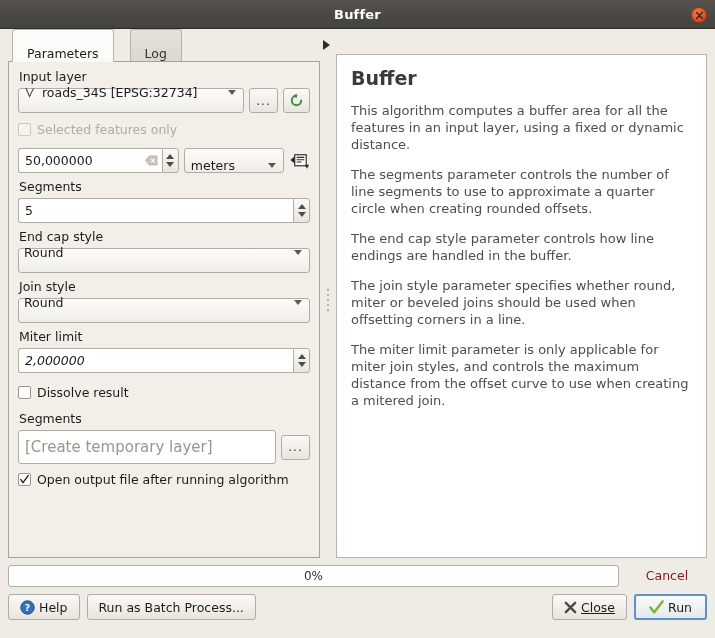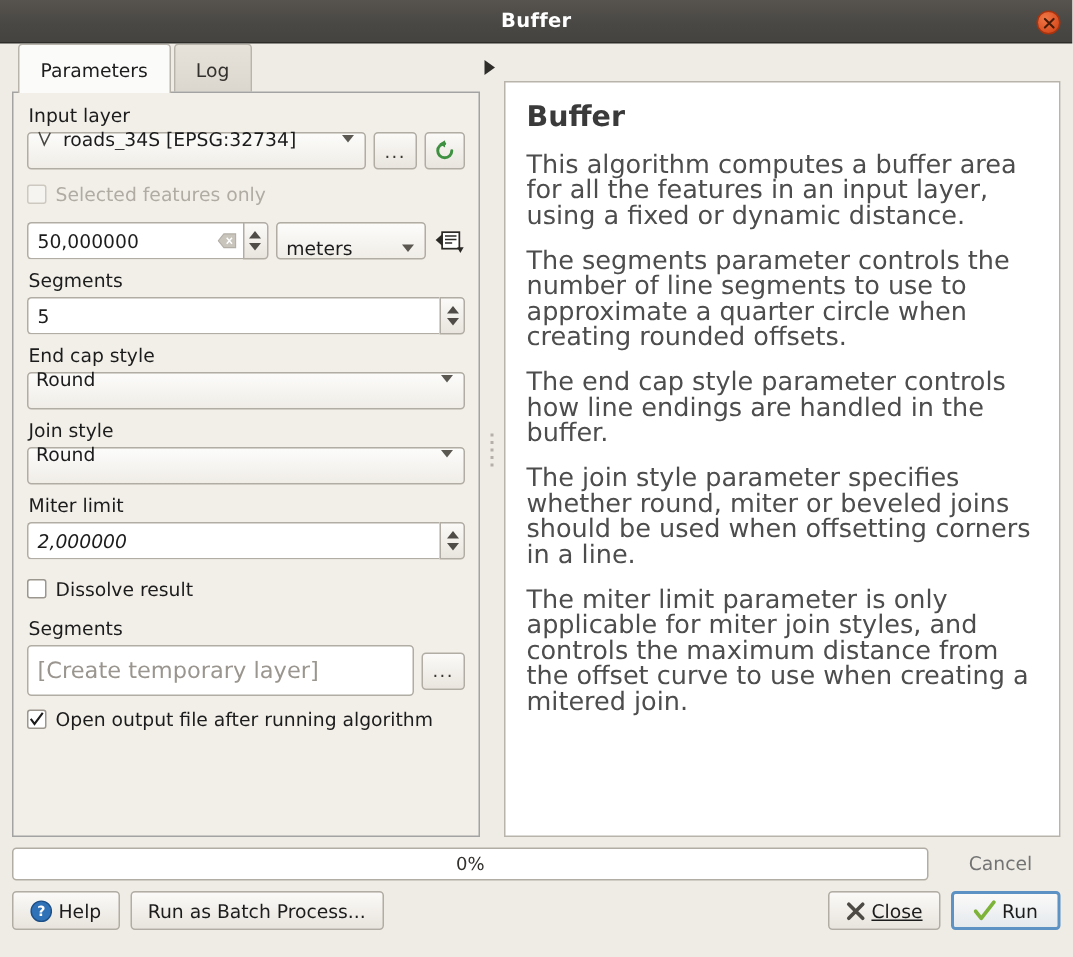--- a/index.html
+++ b/index.html
@@ -58,29 +58,29 @@
   }
   .tabbar {
     display: flex;
     align-items: flex-end;
     height: 25px;
     padding-left: 4px;
   }
   .tab {
     height: 23px;
     padding: 16px 14px;
-    display: flex; align-items: center;
+    display: flex; 
     font-size: 12.5px;
     border: 1px solid #b9b4ab;
     border-bottom: none;
     border-radius: 3px 3px 0 0;
     background: linear-gradient(to bottom, #e6e2da, #dbd6cd);
     color: #33312e;
     cursor: pointer;
-    margin-right: 2px;
+    margin-right: 16px;
   }
   .tab.active {
     background: #fbfbfa;
     color: #1c1c1c;
     height: 25px;
     border-color: #b9b4ab;
     position: relative;
     z-index: 3;
   }
   .params-panel {
@@ -248,21 +248,21 @@
     padding: 12px 14px;
     overflow: hidden;
   }
   .help-title {
     font-size: 19px;
     font-weight: bold;
     color: #3a3a3a;
     margin: 0 0 13px 0;
   }
   .help-p {
-    font-size: 17px;
+    font-size: 13px;
     line-height: 17px;
     color: #4d4d4d;
     margin: 0 0 13px 0;
   }
 
   
   .bottom {
     padding: 6px 8px 9px 8px;
   }
   .progress-row { display: flex; align-items: center; gap: 8px; }
@@ -273,21 +273,21 @@
     border-radius: 3px;
     background: #ffffff;
     display: flex; align-items: center; justify-content: center;
     font-size: 12px;
     color: #33312e;
   }
   .btn-cancel {
     width: 80px; height: 23px;
     display: flex; align-items: center; justify-content: center;
     font-size: 12.5px;
-    color: #737373;
+    color: #7f1d1d;
     border: 1px solid transparent;
     background: transparent;
   }
   .buttonbar {
     display: flex; align-items: center;
     margin-top: 7px;
     gap: 7px;
   }
   .btn {
     height: 26px;

